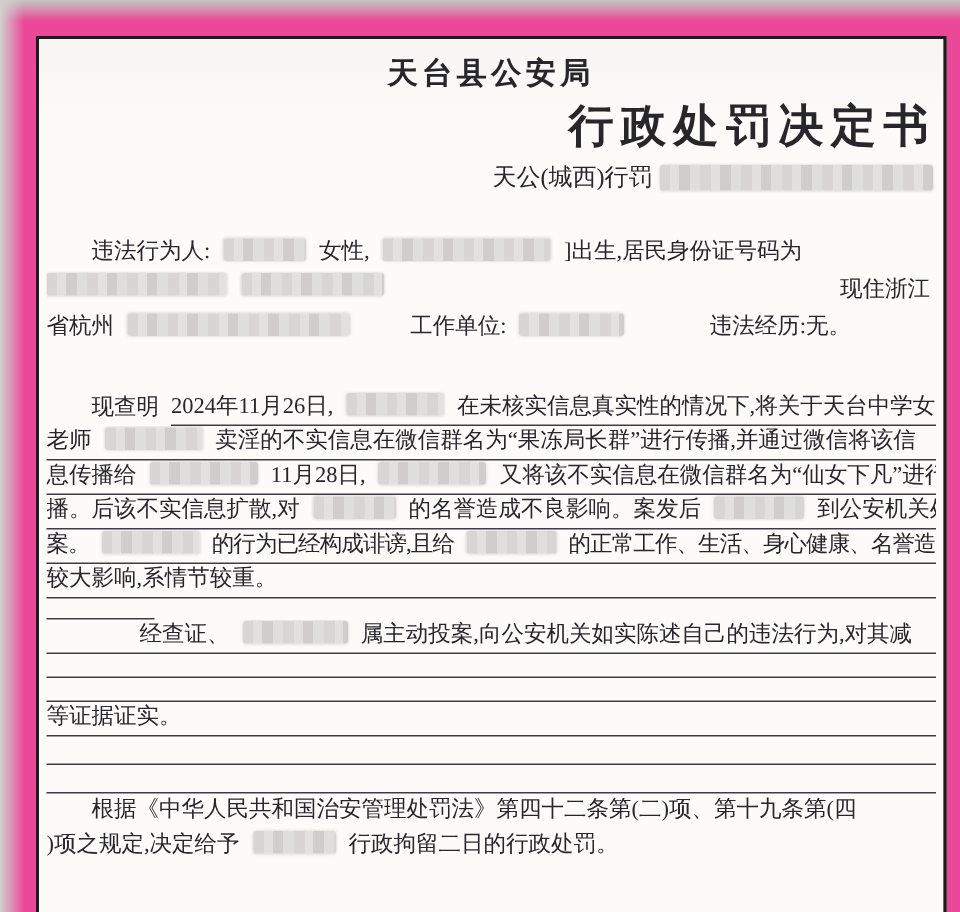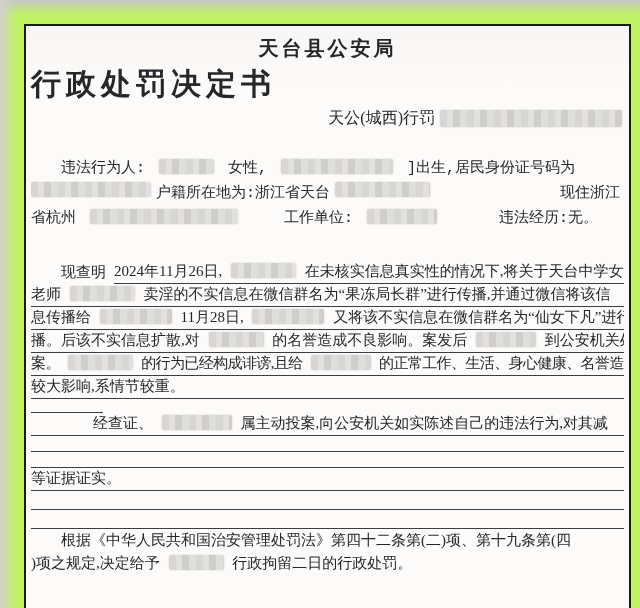--- a/index.html
+++ b/index.html
@@ -1,39 +1,39 @@
 <!DOCTYPE html>
 <html><head>
 <meta charset="utf-8">
 <style>
   html,body{margin:0;padding:0;background:#e9e8e6;}
   #screen{position:relative;width:640px;height:608px;overflow:hidden;
-          background:#bef264;font-family:"Liberation Serif","DejaVu Serif",serif;color:#26262b;}
+          background:#ec4899;font-family:"Liberation Serif","DejaVu Serif",serif;color:#26262b;}
   
   .edge-top{position:absolute;left:0;top:0;right:0;height:14px;
             background:linear-gradient(#c6c5c3,rgba(246,245,243,0));z-index:3;}
   .edge-left{position:absolute;left:0;top:0;bottom:0;width:16px;
              background:linear-gradient(90deg,#d2d1cf,rgba(246,245,243,0));z-index:3;}
   
   .frame{position:absolute;left:24px;top:24px;width:603px;height:660px;
          border:2.5px solid #1b1b20;background:linear-gradient(180deg,#f7f6f4,#fcfbf9 60px);
          overflow:hidden;z-index:2;}
   .content{padding:0 5px;}
   .agency{margin-top:9px;text-align:center;font-size:20px;font-weight:bold;letter-spacing:3px;}
-  .doctitle{margin-top:2px;text-align:left;font-size:30px;font-weight:bold;letter-spacing:5px;}
+  .doctitle{margin-top:2px;text-align:right;font-size:30px;font-weight:bold;letter-spacing:5px;}
   .docno{margin-top:3px;display:flex;justify-content:flex-end;align-items:center;
          font-size:16px;padding-right:2px;}
   
   .line{height:24px;line-height:24px;font-size:15px;white-space:nowrap;overflow:hidden;}
   .ruled{height:22px;line-height:21px;border-bottom:1.6px solid #3c3c42;}
   .noline{border-bottom:none;}
   .tight{letter-spacing:-0.6px;}
   .ind{padding-left:30px;}
   .ind-big{padding-left:62px;}
-  .party{margin-top:27px;font-family:Liberation Mono, monospace;}
+  .party{margin-top:27px;}
   .party .line{height:25px;line-height:25px;}
   .flexline{display:flex;align-items:baseline;}
   .mla{margin-left:auto;padding-right:4px;}
   .ml80{margin-left:32px;} .ml50{margin-left:48px;}
   .body-block{margin-top:29px;}
   
   .labelrule{display:flex;align-items:flex-end;border-bottom:none;}
   .labelrule .fill{flex:1;border-bottom:1.6px solid #3c3c42;height:22px;line-height:21px;
                    white-space:nowrap;overflow:hidden;}
   .label-gap{margin-right:8px;}
@@ -68,21 +68,20 @@
       <div class="party">
         <div class="line ind">
           <span>违法行为人:</span>
           <span class="redact w55"></span>
           <span>女性,</span>
           <span class="redact w110"></span>
           <span>]出生,居民身份证号码为</span>
         </div>
         <div class="line flexline">
           <span class="redact w120" style="margin-left:0"></span>
-          <span>户籍所在地为:浙江省天台</span>
           <span class="redact w95"></span>
           <span class="mla">现住浙江</span>
         </div>
         <div class="line">
           <span>省杭州</span>
           <span class="redact w150"></span>
           <span class="ml80">工作单位:</span>
           <span class="redact w70"></span>
           <span class="ml50">违法经历:无。</span>
         </div>

